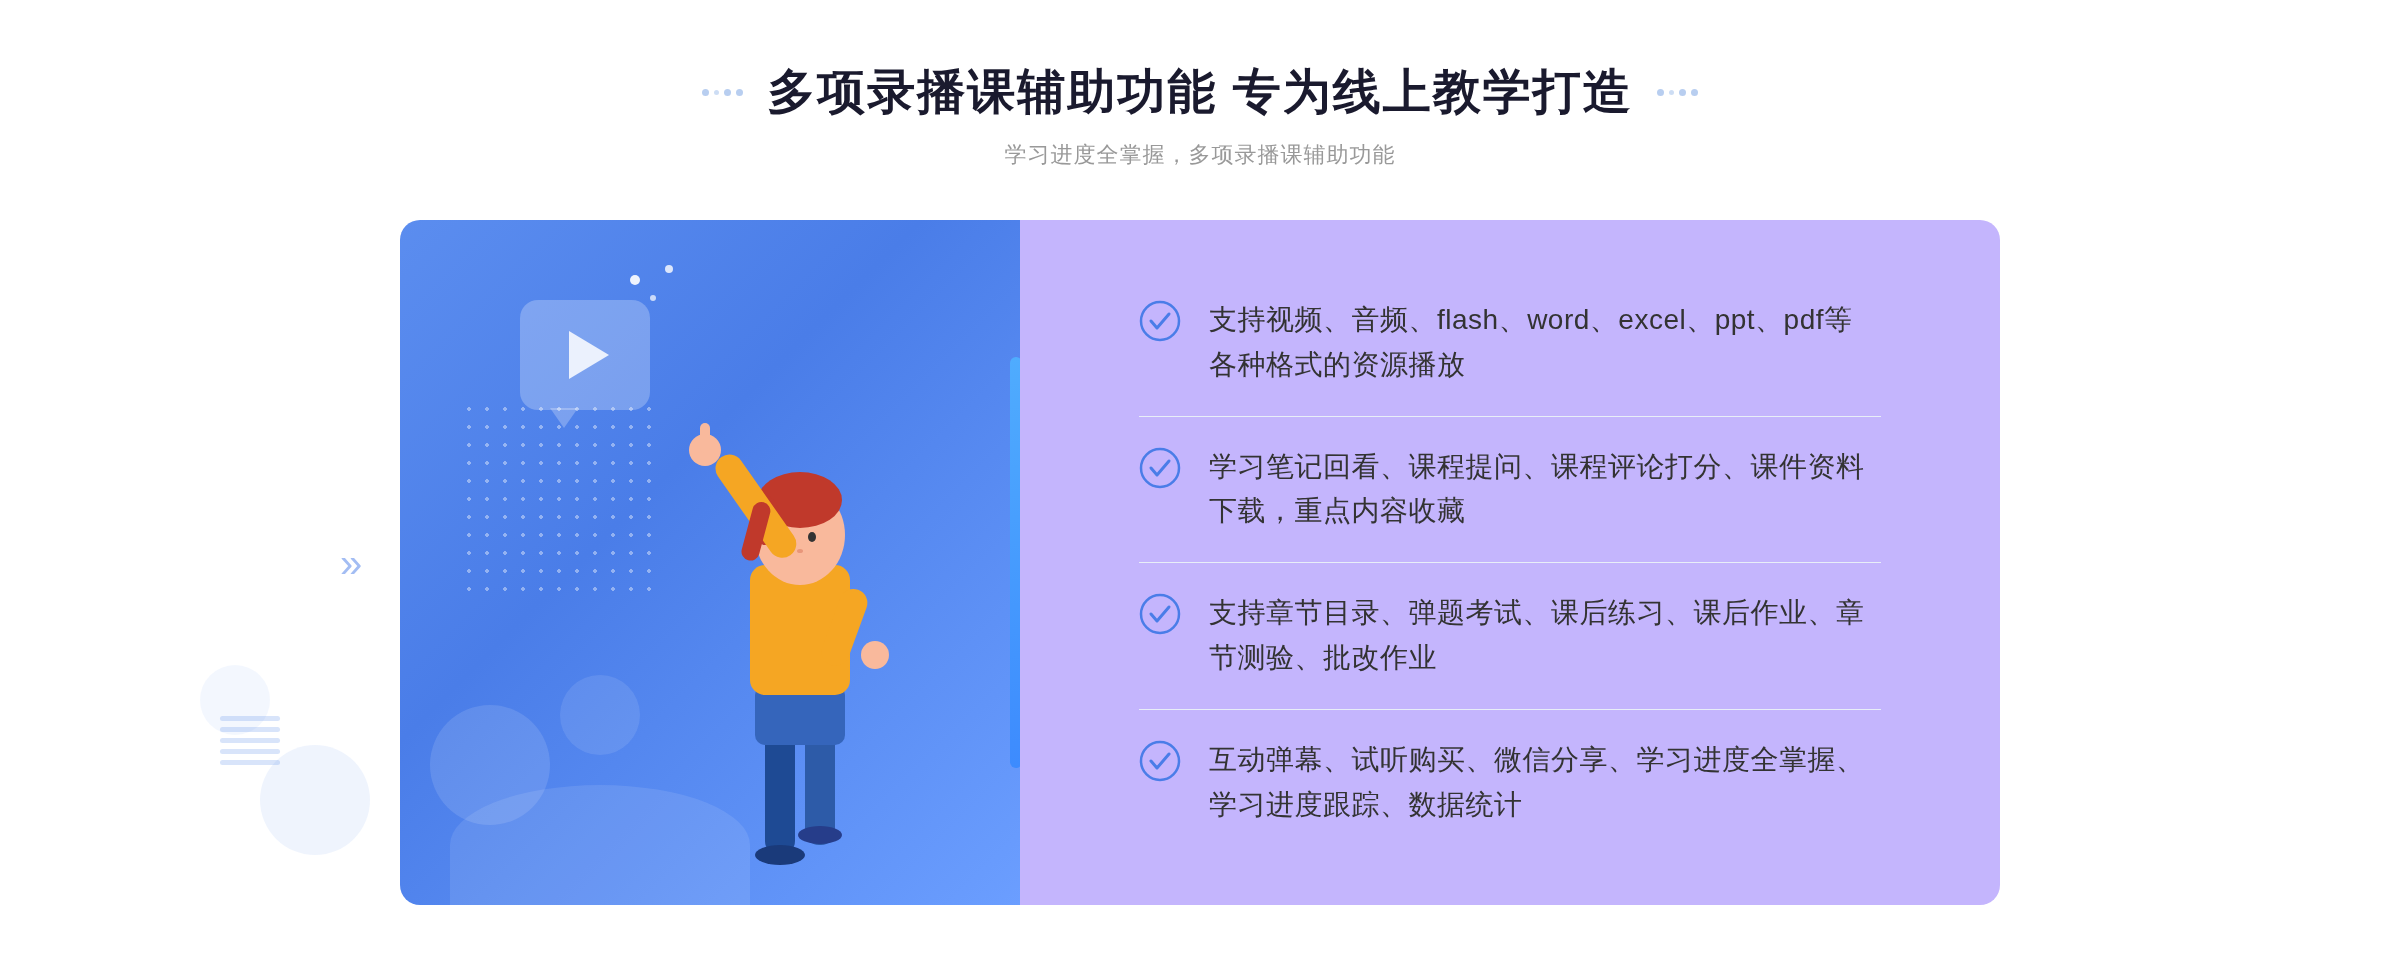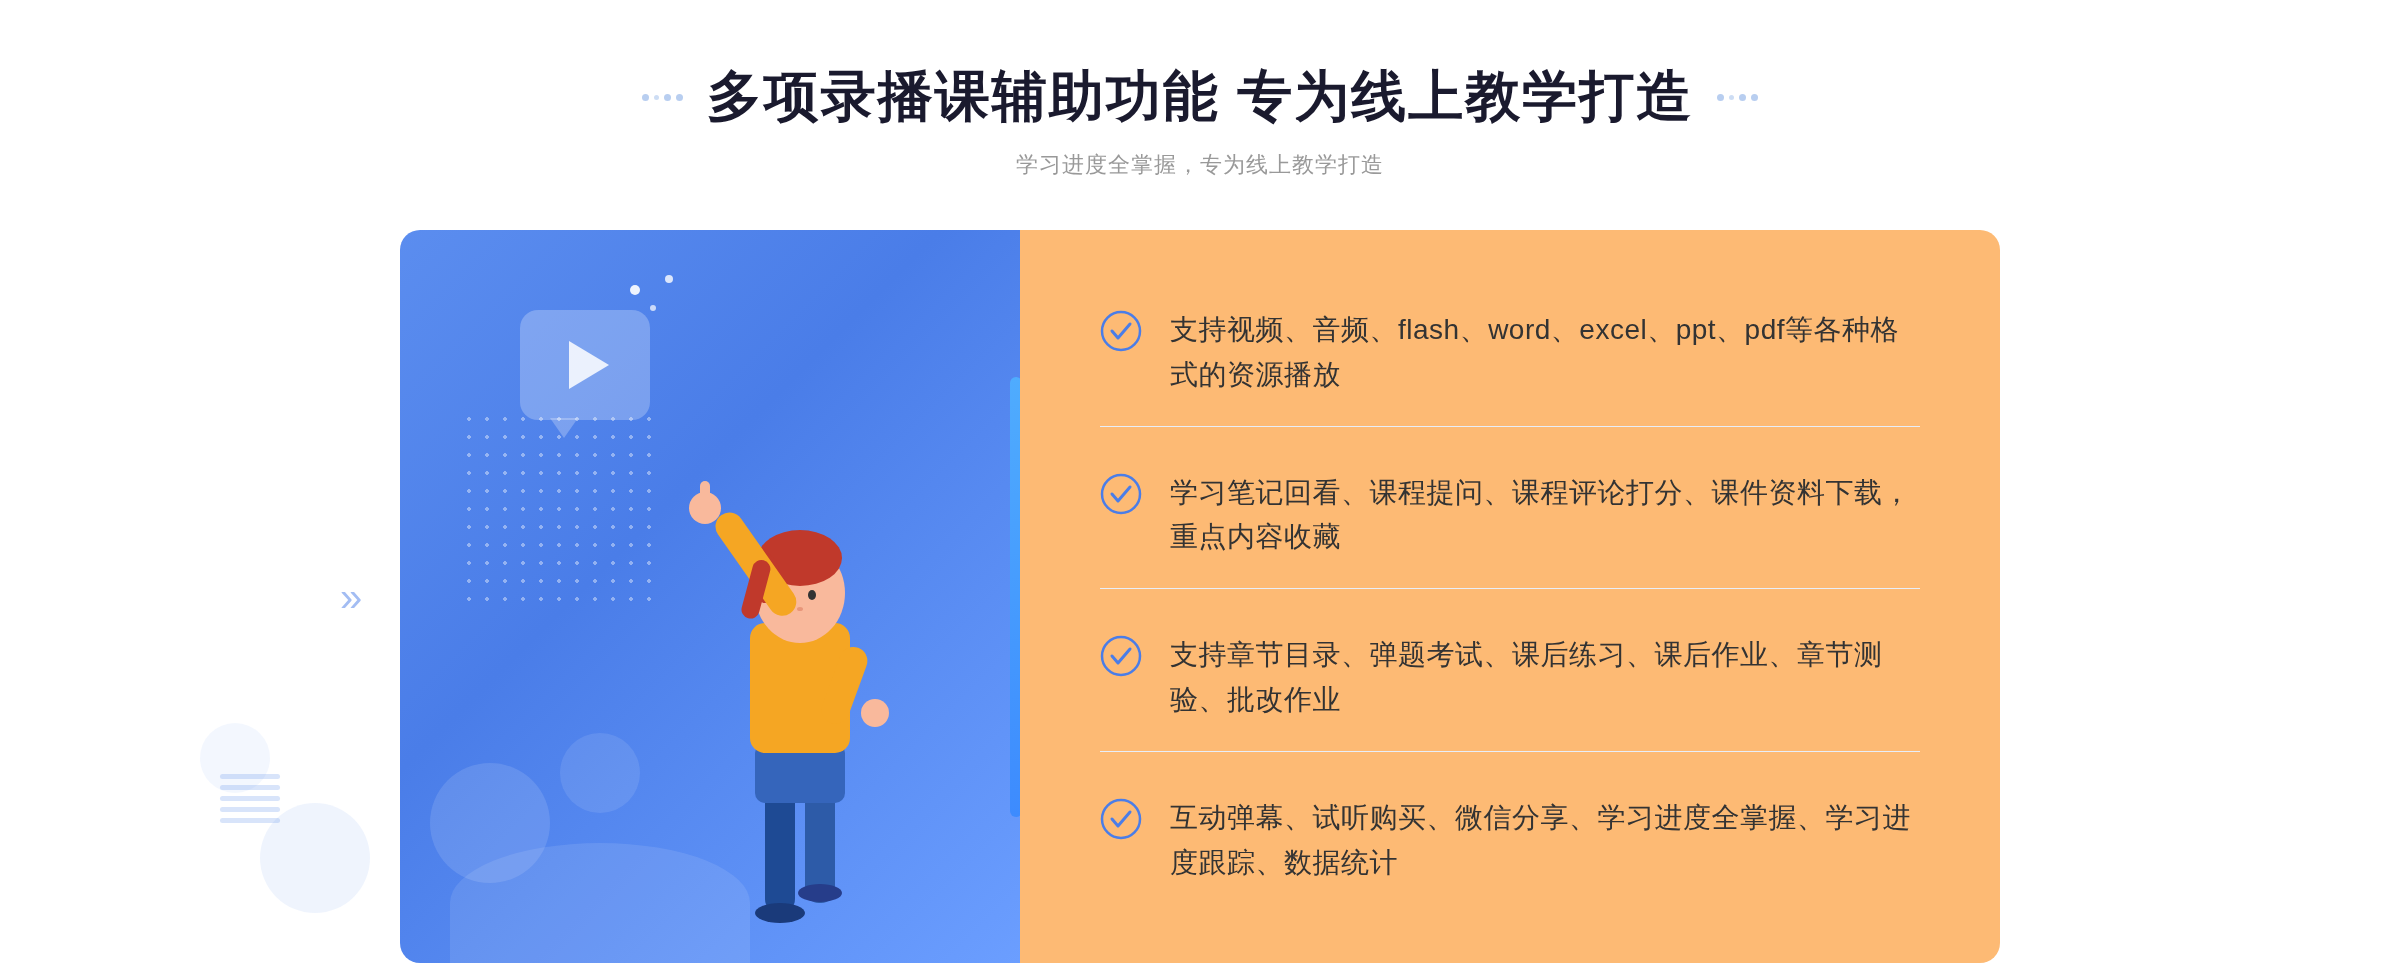--- a/index.html
+++ b/index.html
@@ -39,21 +39,21 @@
 
     .header-title-row {
       display: flex;
       align-items: center;
       justify-content: center;
       gap: 24px;
       margin-bottom: 16px;
     }
 
     .page-title {
-      font-size: 55px;
+      font-size: 48px;
       font-weight: 700;
       color: #1a1a2e;
       letter-spacing: 2px;
     }
 
     .page-subtitle {
       font-size: 22px;
       color: #999999;
       letter-spacing: 1px;
     }
@@ -160,28 +160,27 @@
     
     .character-svg {
       position: absolute;
       bottom: 0;
       right: 30px;
     }
 
     
     .features-area {
       flex: 1;
-      background: #fdba74;
+      background: #c4b5fd;
       border-radius: 0 20px 20px 0;
-      padding: 50px 80px;
+      padding: 50px 119px;
       display: flex;
       flex-direction: column;
       justify-content: space-around;
       min-height: 680px;
-      gap: 16px;
     }
 
     .feature-item {
       display: flex;
       align-items: flex-start;
       gap: 28px;
       padding: 28px 0;
       border-bottom: 1px solid #e8eef8;
     }
 
@@ -247,21 +246,21 @@
         <span></span>
       </div>
       <h1 class="page-title">多项录播课辅助功能 专为线上教学打造</h1>
       <div class="header-dots-left">
         <span></span>
         <span></span>
         <span></span>
         <span></span>
       </div>
     </div>
-    <p class="page-subtitle">学习进度全掌握，专为线上教学打造</p>
+    <p class="page-subtitle">学习进度全掌握，多项录播课辅助功能</p>
   </div>
 
   <div class="main-content">
 
     <div class="left-arrow" style="position:absolute; left:-60px; top:50%; transform:translateY(-50%); color:#4a7de8; font-size:40px; opacity:0.5;">»</div>
 
     <div class="illustration-area">
 
       <div class="illus-dots"></div>
 

